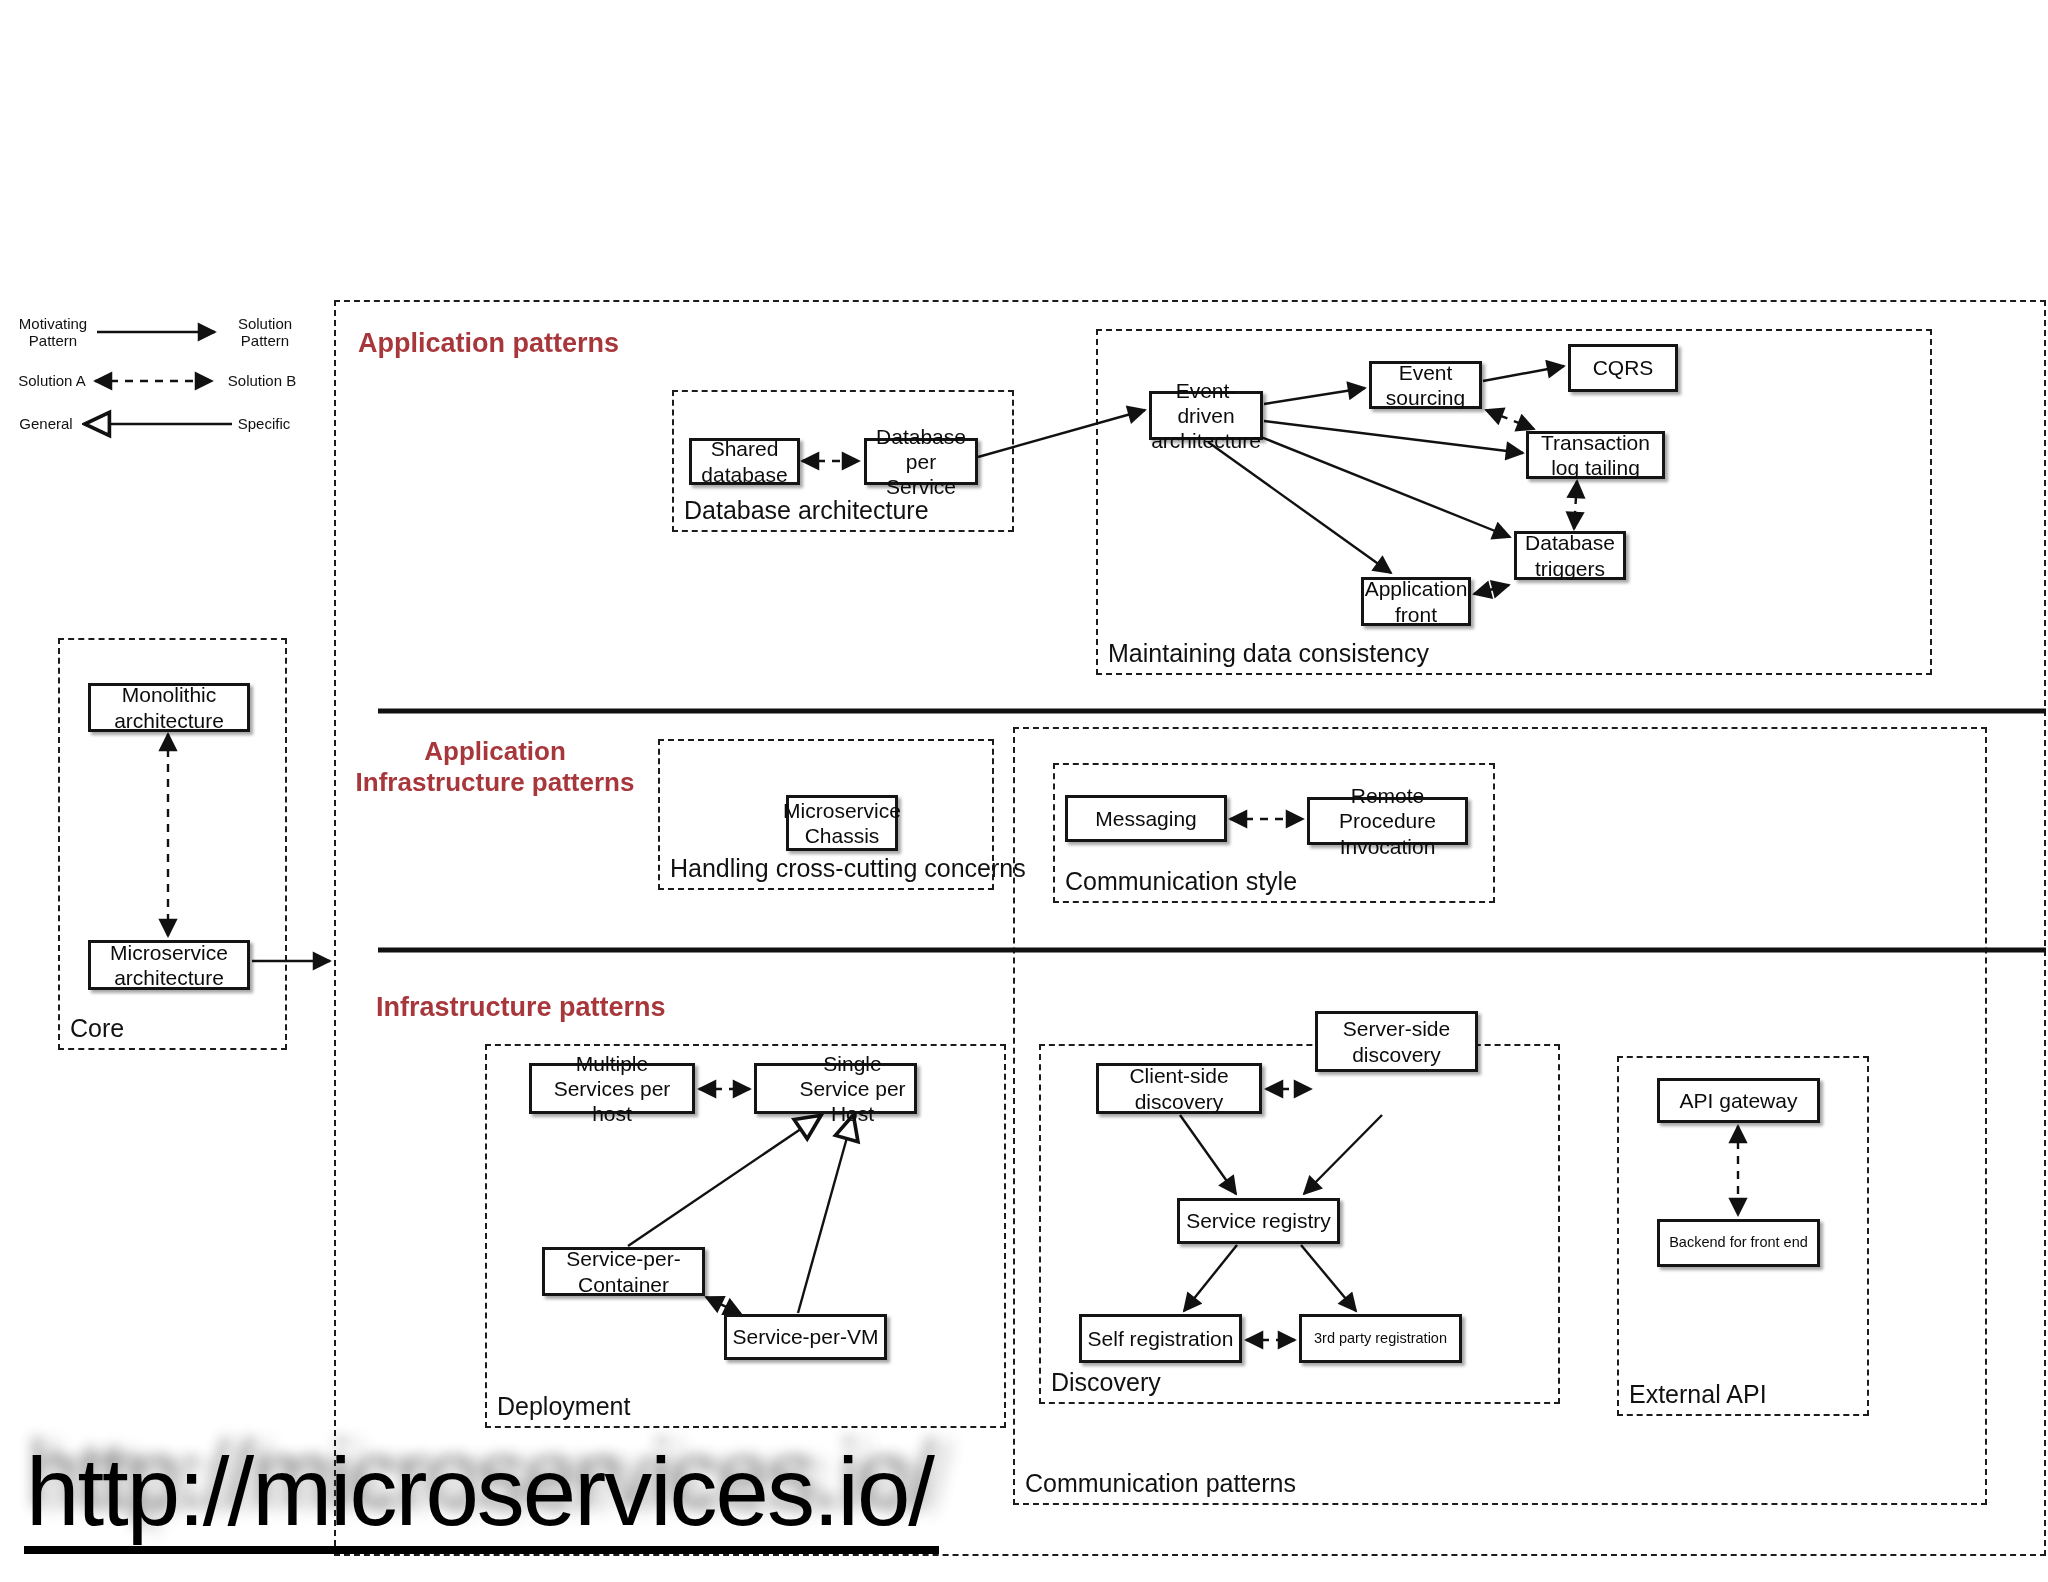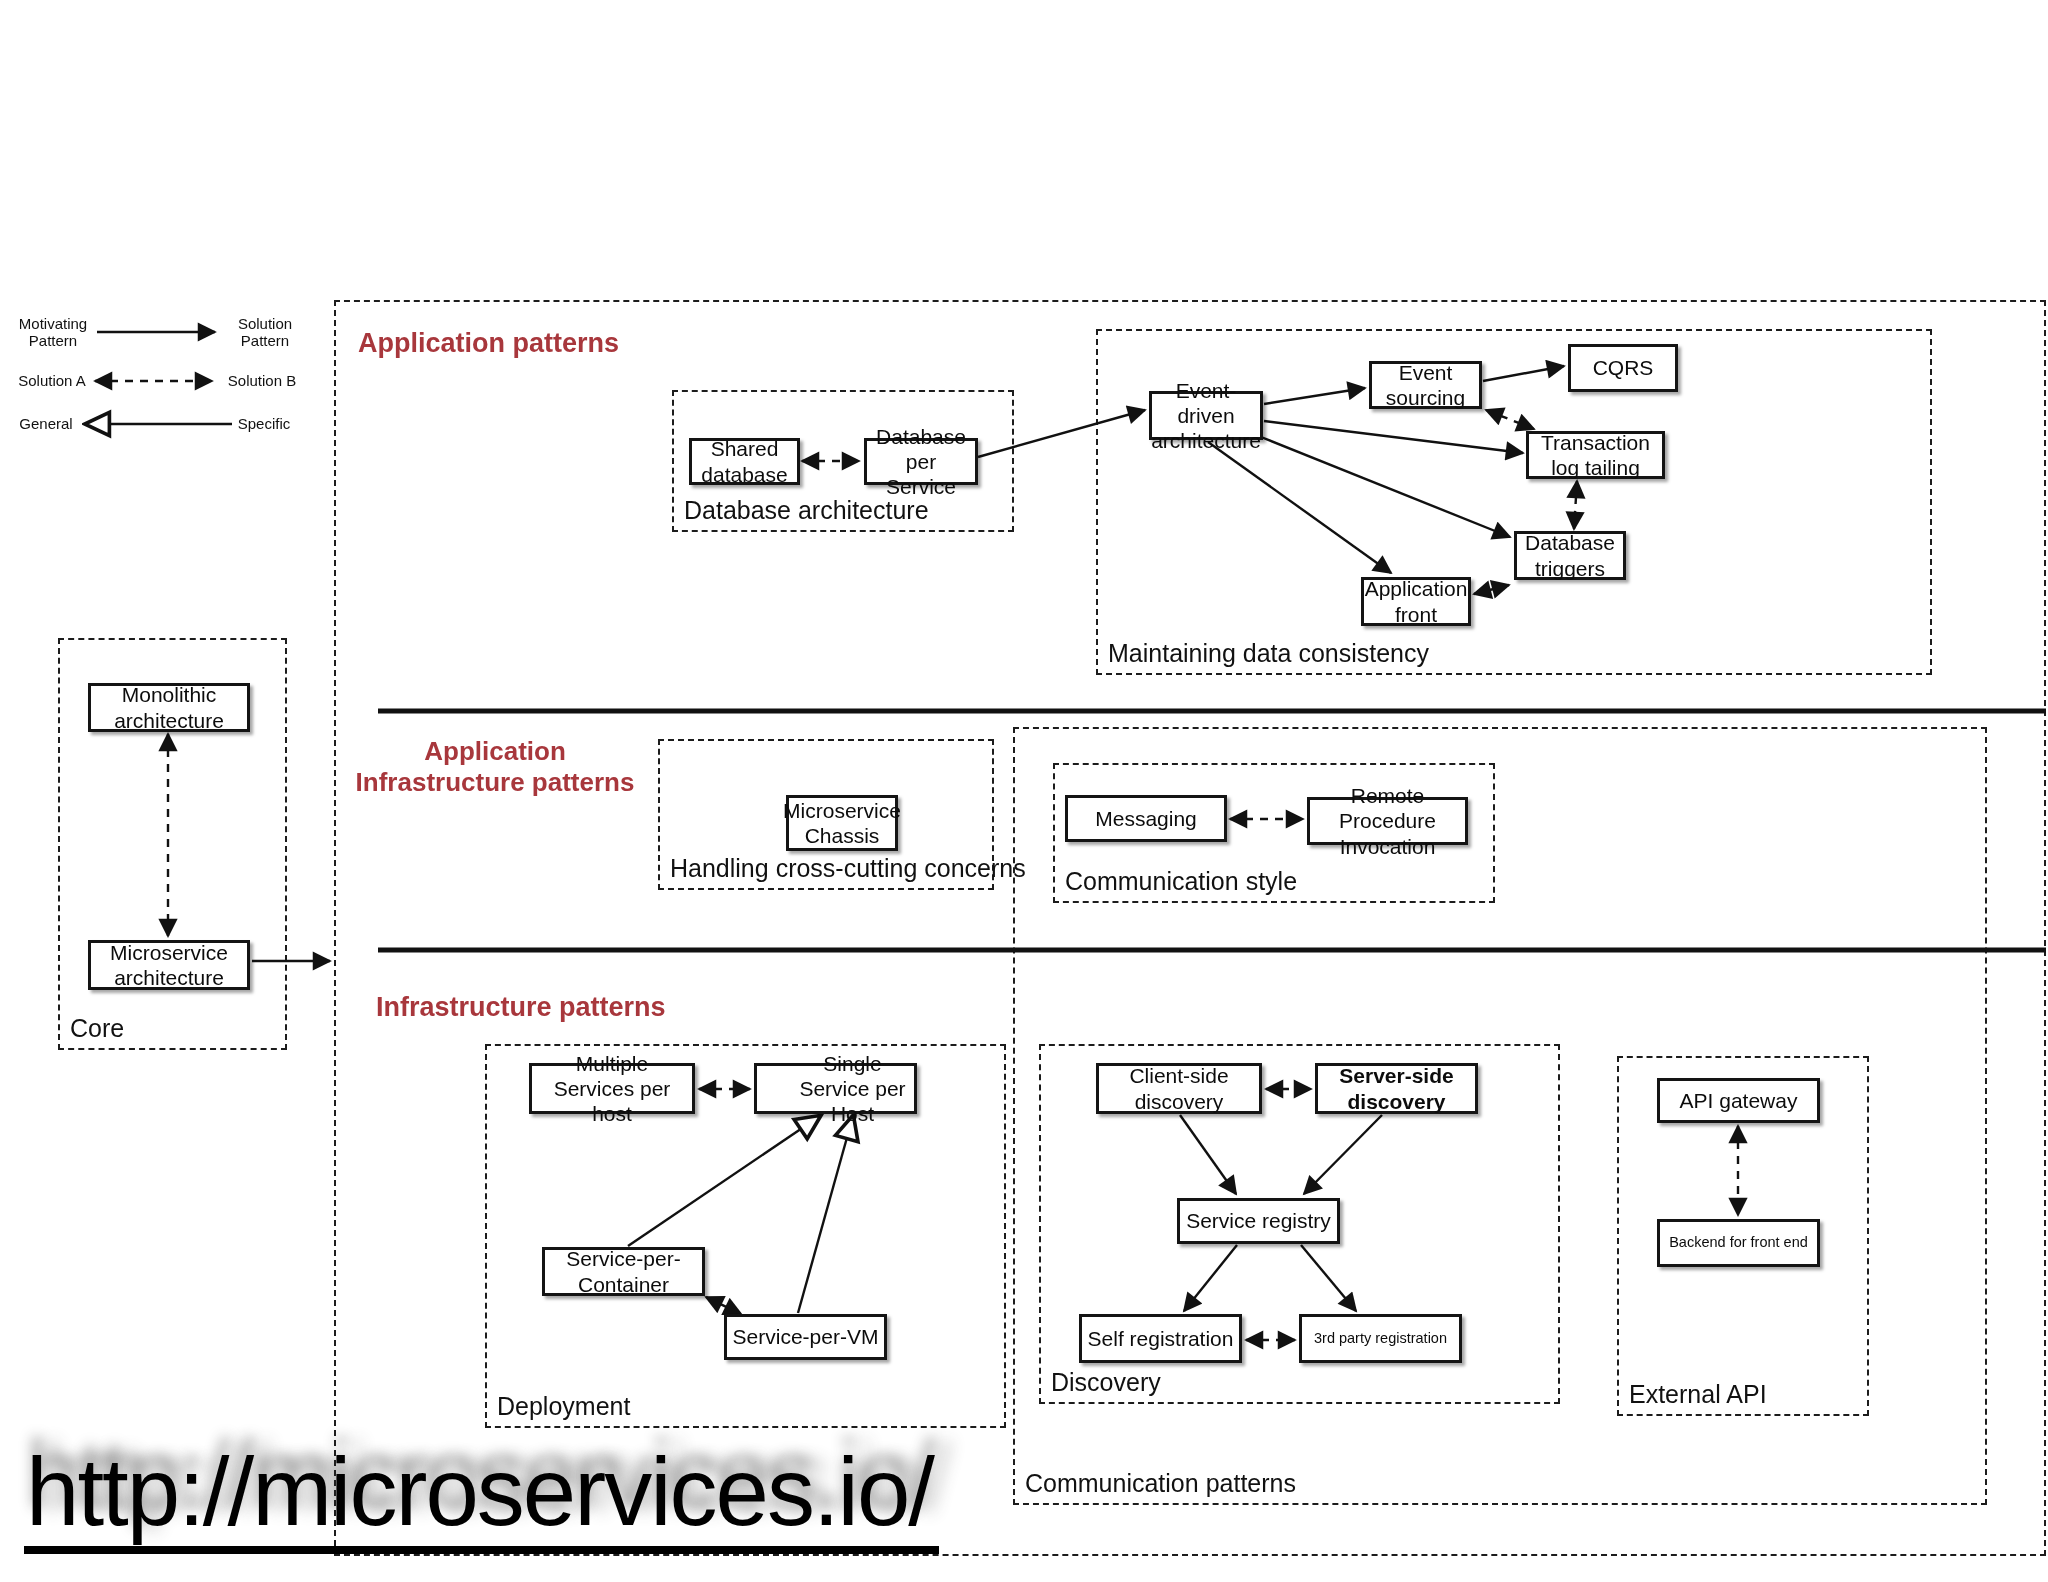--- a/index.html
+++ b/index.html
@@ -152,21 +152,21 @@
   </div>
   <div class="node" style="left:529px;top:1063px;width:166px;height:51px;">Multiple Services per host</div>
   <div class="node" style="left:754px;top:1063px;width:163px;height:51px;padding-left:36px;">Single Service per Host</div>
   <div class="node" style="left:542px;top:1247px;width:163px;height:49px;">Service-per-Container</div>
   <div class="node" style="left:724px;top:1314px;width:163px;height:46px;">Service-per-VM</div>
 
   <div class="group" style="left:1039px;top:1044px;width:521px;height:360px;">
     <span class="group-label">Discovery</span>
   </div>
   <div class="node" style="left:1096px;top:1063px;width:166px;height:51px;">Client-side discovery</div>
-  <div class="node" style="left:1315px;top:1063px;width:163px;height:51px;font-weight:bold;">Server-side discovery</div>
+  <div class="node" style="left:1315px;top:1011px;width:163px;height:61px;">Server-side discovery</div>
   <div class="node" style="left:1177px;top:1198px;width:163px;height:46px;">Service registry</div>
   <div class="node" style="left:1079px;top:1314px;width:163px;height:49px;">Self registration</div>
   <div class="node fs14" style="left:1299px;top:1314px;width:163px;height:49px;">3rd party registration</div>
 
   <div class="group" style="left:1617px;top:1056px;width:252px;height:360px;">
     <span class="group-label">External API</span>
   </div>
   <div class="node" style="left:1657px;top:1078px;width:163px;height:45px;">API gateway</div>
   <div class="node fs14" style="left:1657px;top:1219px;width:163px;height:48px;">Backend for front end</div>
 

